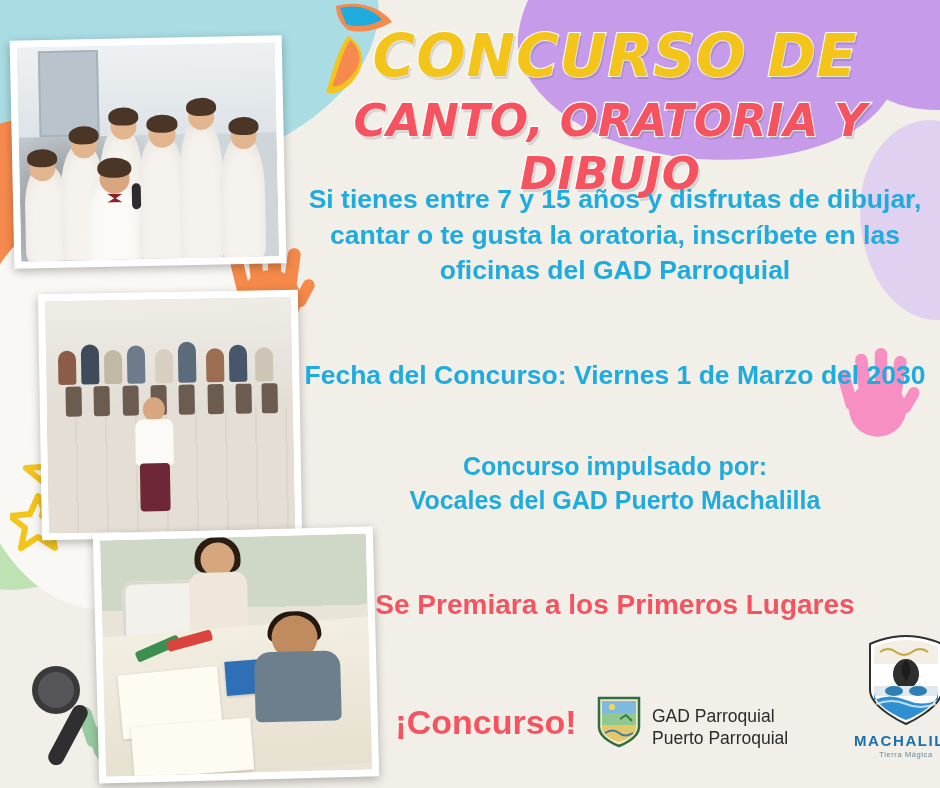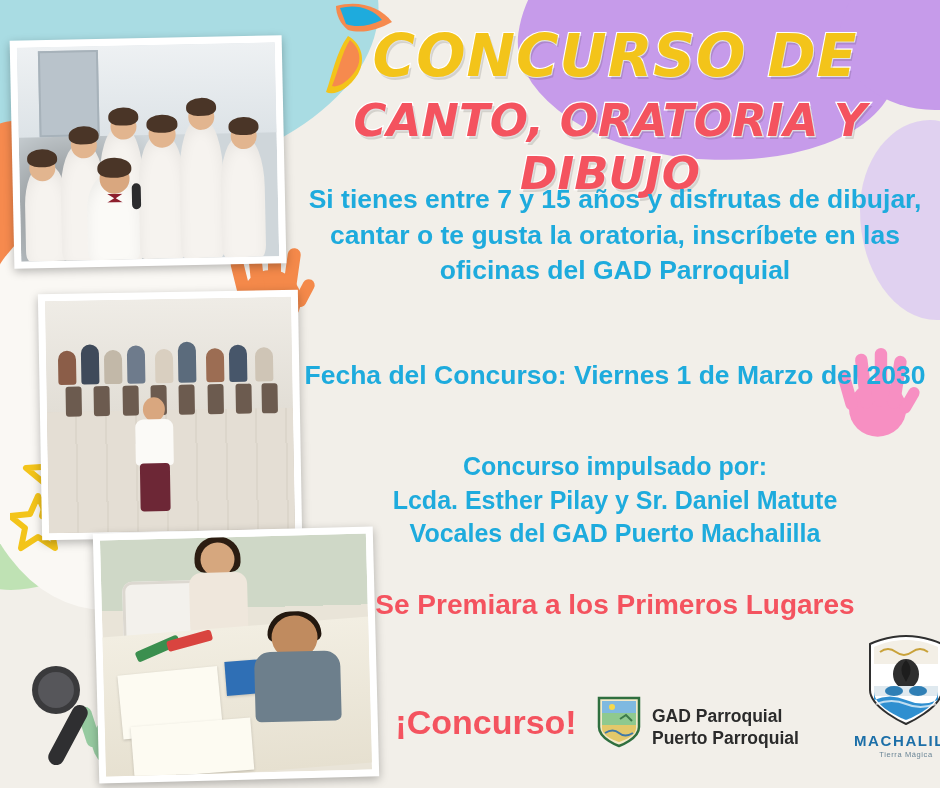--- a/index.html
+++ b/index.html
@@ -310,21 +310,21 @@
     align-items: center;
     gap: 10px;
   }
   .shield {
     width: 46px;
     height: 54px;
     flex: 0 0 auto;
   }
   .logo-gad .lines {
     font-size: 17.5px;
-    font-weight: bold;
+    font-weight: normal;
     color: #2b2b2b;
     line-height: 1.25;
     white-space: nowrap;
     margin-top: 12px;
   }
   .logo-mach {
     position: absolute;
     top: 634px;
     left: 854px;
     width: 104px;
@@ -515,21 +515,20 @@
 
   <div class="content">
     <div class="title1">CONCURSO DE</div>
     <div class="title2">CANTO, ORATORIA Y DIBUJO</div>
 
     <div class="para p-info">Si tienes entre 7 y 15 años y disfrutas de dibujar, cantar o te gusta la oratoria,  inscríbete en las oficinas del GAD Parroquial</div>
     <div class="para p-date">Fecha del Concurso: Viernes 1 de Marzo del 2030</div>
 
     <div class="para p-promo">
       <div>Concurso impulsado por:</div>
-      <div>Lcda. Esther Pilay y Sr. Daniel Matute</div>
       <div>Vocales del GAD Puerto Machalilla</div>
     </div>
 
     <div class="para p-prize">Se Premiara a los Primeros Lugares</div>
     <div class="para p-part">¡Concurso!</div>
   </div>
 
   <div class="logo-gad">
     <svg class="shield" viewBox="0 0 46 54">
       <path d="M3 3 H43 V32 C43 44 23 51 23 51 C23 51 3 44 3 32 Z" fill="#f3e9c8" stroke="#2f6f3f" stroke-width="2.5"></path>

